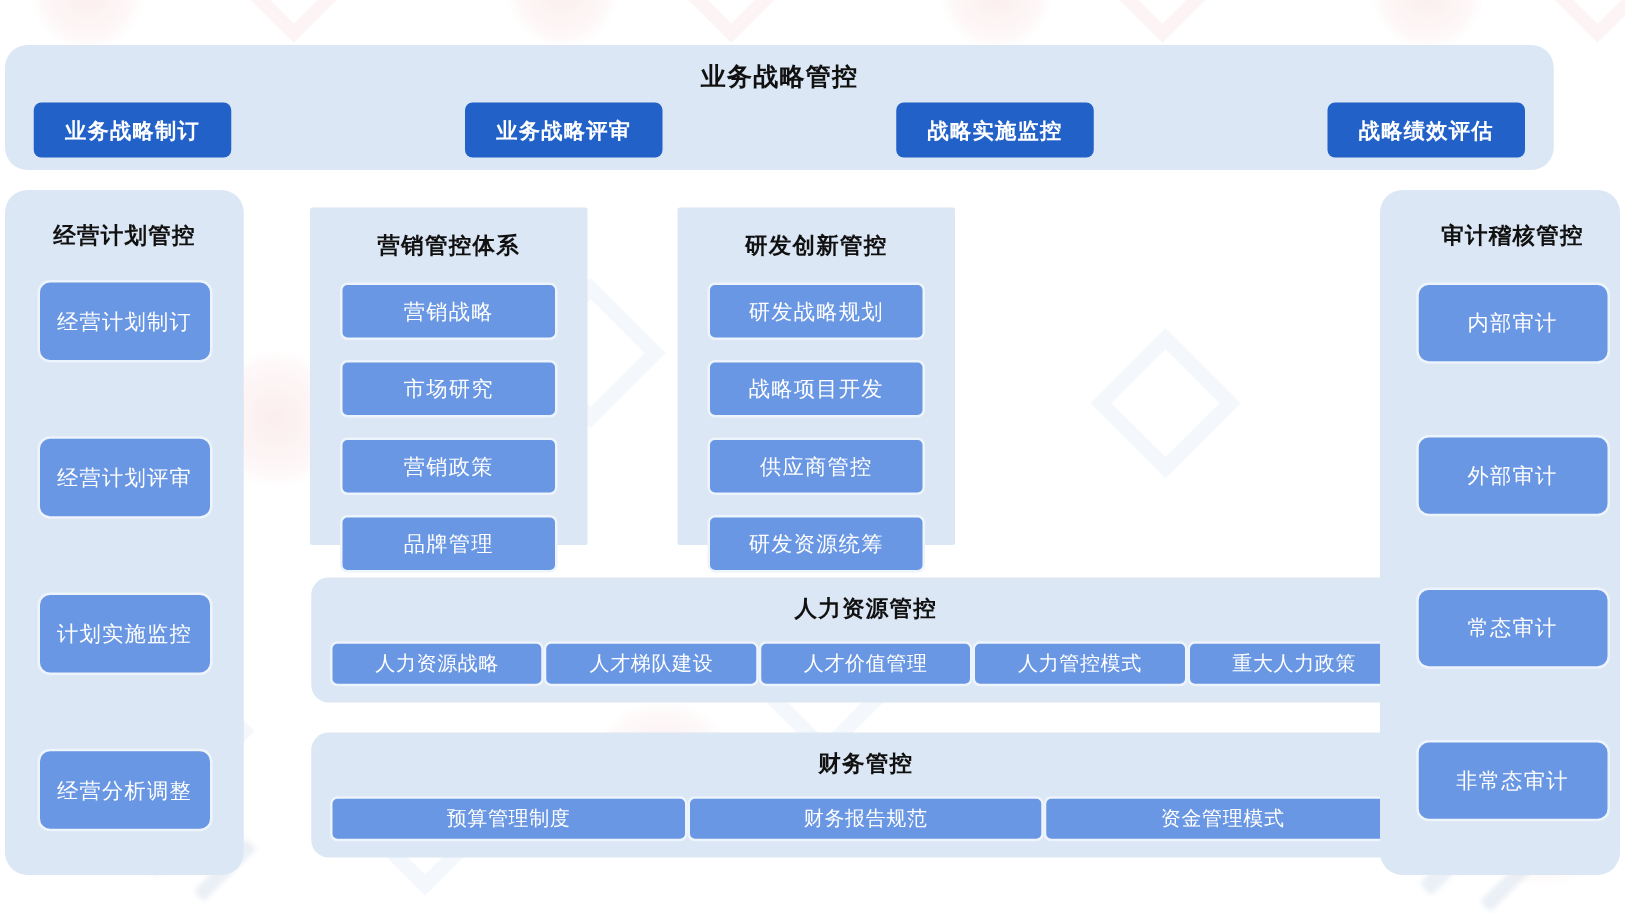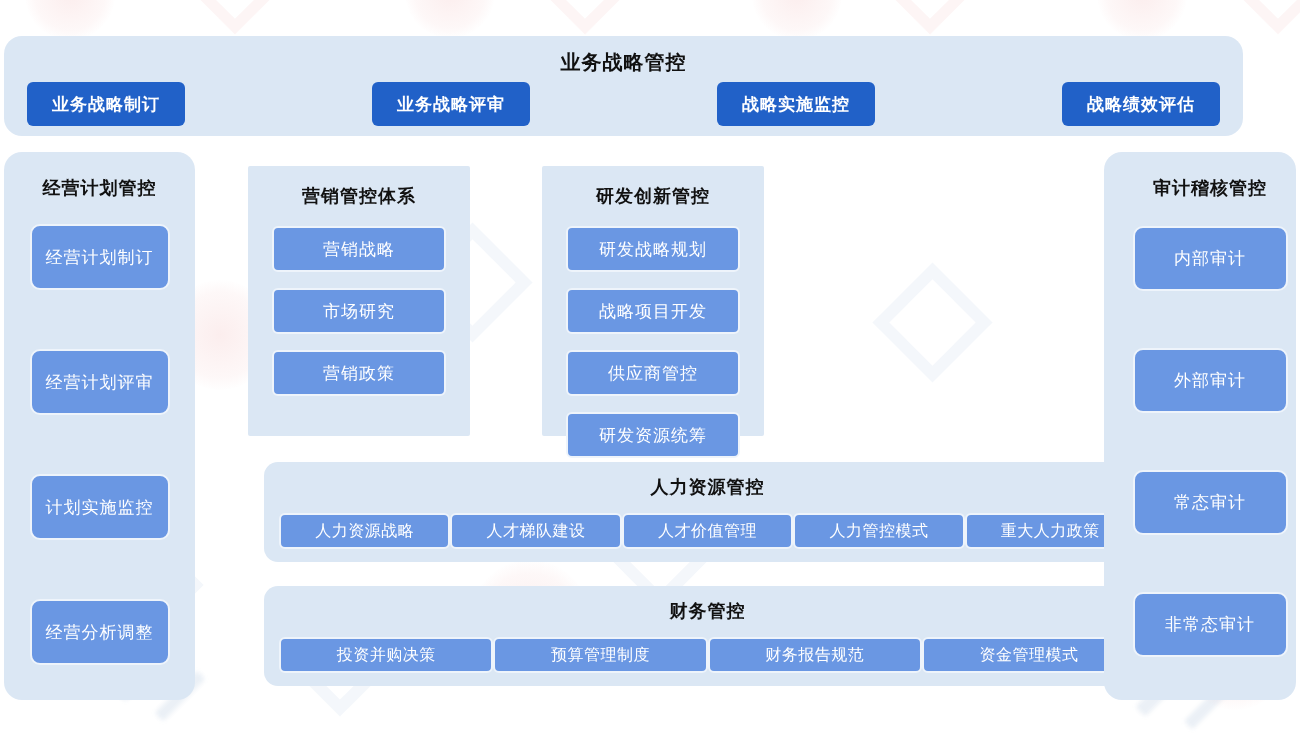--- a/index.html
+++ b/index.html
@@ -45,21 +45,21 @@
   
   .mid-col { width:222px; height:270px; top:166px; }
   .mid-col .panel-title { margin-bottom:18px; }
   .mid-col .side-list { gap:16px; }
   .mid-col .btn-light { width:174px; height:46px; border-radius:6px; }
   #marketing-panel   { left:248px; }
   #rnd-panel         { left:542px; }
   #procurement-panel { left:833px; }
 
   
-  .wide-panel { left:264px; width:887px; height:100px; border-radius:14px; padding-top:13px; }
+  .wide-panel { left:249px; width:887px; height:100px; border-radius:14px; padding-top:13px; }
   .wide-panel .panel-title { text-align:center; line-height:24px; margin-bottom:14px; }
   .wide-panel .btn-row { display:flex; justify-content:space-between; padding:0 15px; }
   .wide-panel .btn-light { flex:1; height:36px; border-radius:6px; font-size:16px; letter-spacing:0.5px; }
   #hr-panel      { top:462px; }
   #finance-panel { top:586px; }
 </style>
 </head>
 <body>
 
 <div id="stage">
@@ -109,20 +109,21 @@
       </div>
   </div>
 
   <div class="panel col-panel mid-col" id="marketing-panel">
     <div class="panel-title">营销管控体系</div>
     <div class="side-list">
 
     <button class="btn-light">营销战略</button>
         <button class="btn-light">市场研究</button>
         <button class="btn-light">营销政策</button>
+        <button class="btn-light">品牌管理</button>
       </div>
   </div>
 
   <div class="panel col-panel mid-col" id="rnd-panel">
     <div class="panel-title">研发创新管控</div>
     <div class="side-list">
 
     <button class="btn-light">研发战略规划</button>
         <button class="btn-light">战略项目开发</button>
         <button class="btn-light">供应商管控</button>
@@ -140,21 +141,20 @@
         <button class="btn-light">人才价值管理</button>
         <button class="btn-light">人力管控模式</button>
         <button class="btn-light">重大人力政策</button>
       </div>
   </div>
 
   <div class="panel wide-panel" id="finance-panel">
     <div class="panel-title">财务管控</div>
     <div class="btn-row">
 
-    <button class="btn-light">投资并购决策</button>
         <button class="btn-light">预算管理制度</button>
         <button class="btn-light">财务报告规范</button>
         <button class="btn-light">资金管理模式</button>
       </div>
   </div>
 
   <div class="panel side-panel" id="audit-panel">
     <div class="panel-title">审计稽核管控</div>
     <div class="side-list">
 

